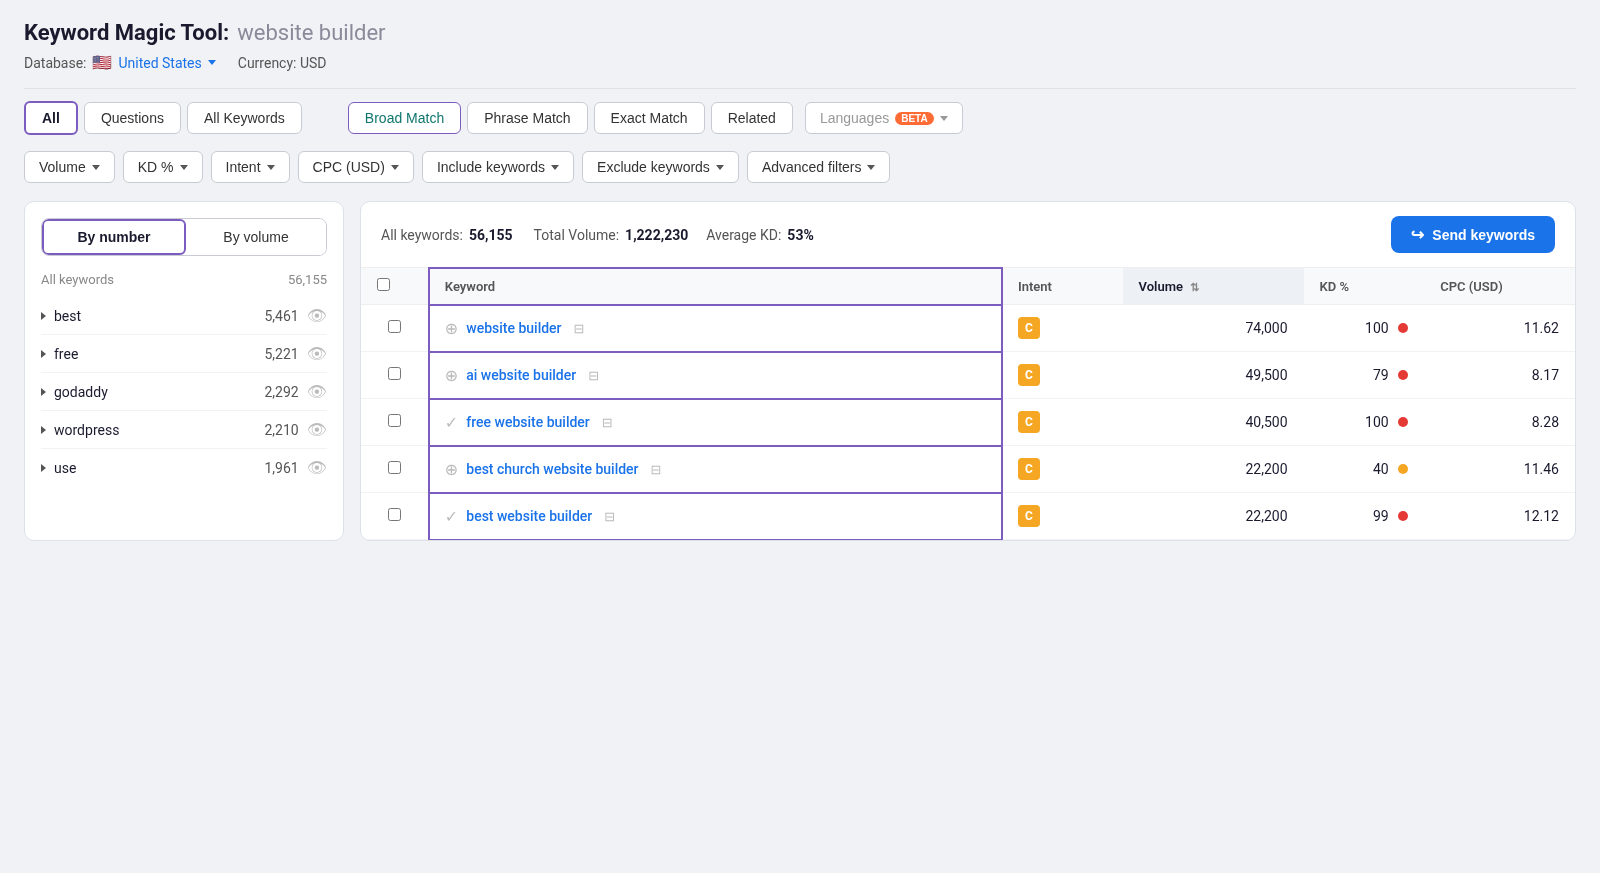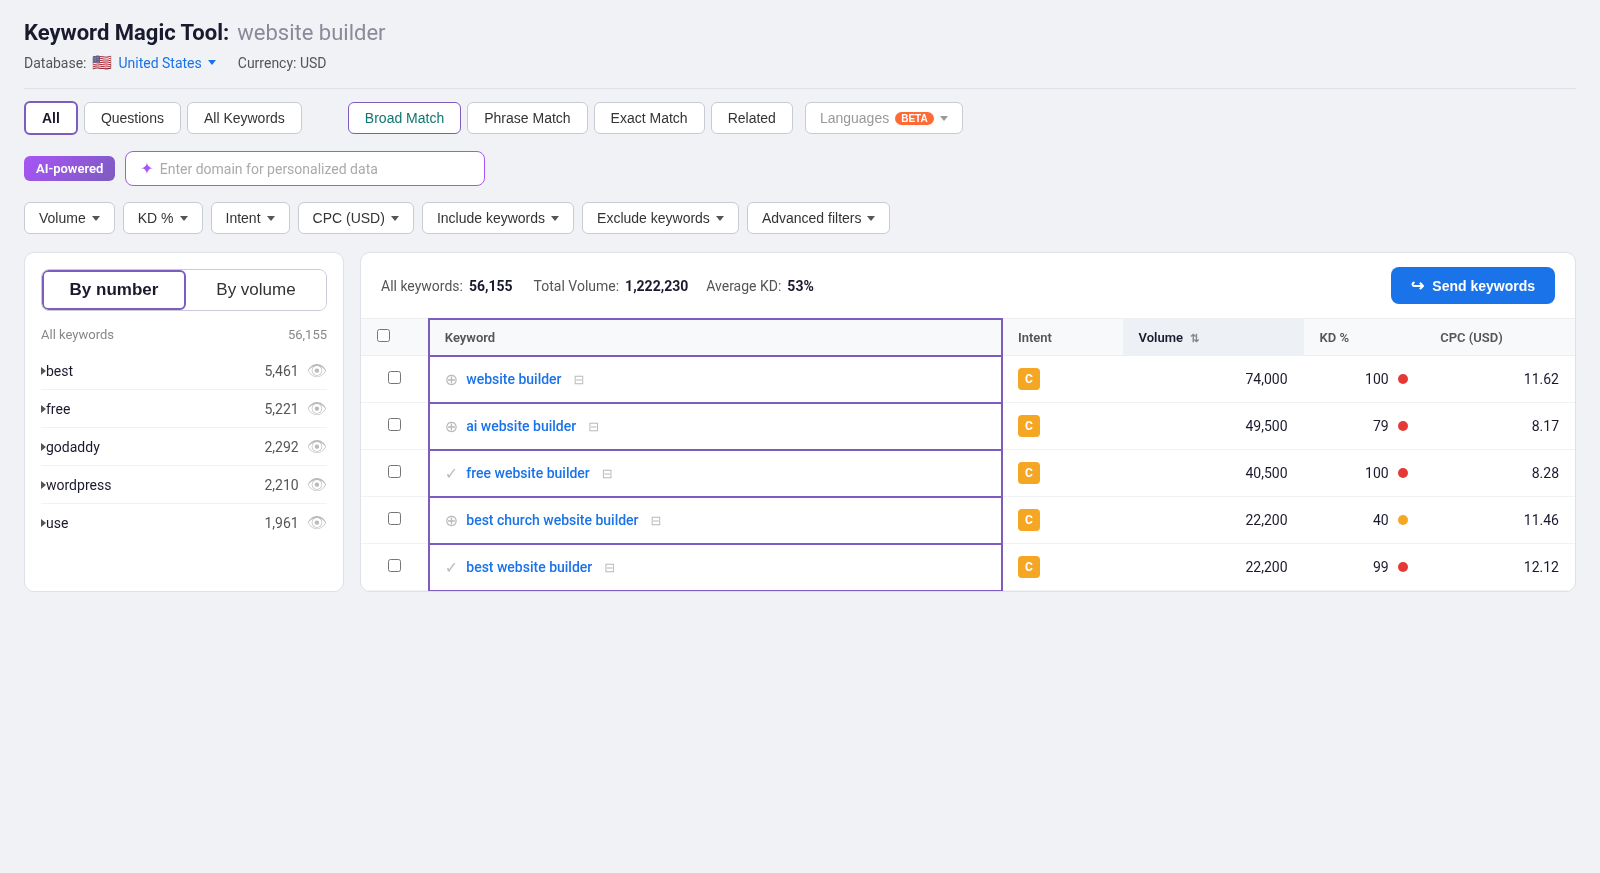--- a/index.html
+++ b/index.html
@@ -199,21 +199,21 @@
       display: flex;
       border: 1.5px solid #c8cbd4;
       border-radius: 8px;
       overflow: hidden;
       margin-bottom: 16px;
     }
     .toggle-btn {
       flex: 1;
       padding: 8px 0;
       text-align: center;
-      font-size: 17px;
+      font-size: 14px;
       font-weight: 500;
       cursor: pointer;
       background: #fff;
       color: #333;
       border: none;
     }
     .toggle-btn.active {
       background: #fff;
       border: 2px solid #7c5cbf;
       border-radius: 6px;
@@ -233,20 +233,21 @@
       align-items: center;
       justify-content: space-between;
       padding: 9px 0;
       border-bottom: 1px solid #f0f2f5;
       cursor: pointer;
     }
     .sidebar-row:last-child { border-bottom: none; }
     .sidebar-row-left {
       display: flex;
       align-items: center;
+      gap: 8px;
     }
     .sidebar-chevron {
       display: inline-block;
       width: 0; height: 0;
       border-top: 4px solid transparent;
       border-bottom: 4px solid transparent;
       border-left: 5px solid #555;
     }
     .sidebar-keyword { font-size: 14px; color: #1a1a2e; }
     .sidebar-right {
@@ -389,27 +390,20 @@
     <button class="tab-btn">Phrase Match</button>
     <button class="tab-btn">Exact Match</button>
     <button class="tab-btn">Related</button>
     <button class="languages-btn">
       <span>Languages</span>
       <span class="beta-badge">beta</span>
       <span class="chevron-down" style="display:inline-block;width:0;height:0;border-left:4px solid transparent;border-right:4px solid transparent;border-top:5px solid #999;"></span>
     </button>
   </div>
 
-  <div class="ai-row">
-    <span class="ai-badge">AI-powered</span>
-    <div class="ai-input-wrap">
-      <span class="sparkle-icon">✦</span>
-      <span class="ai-input-text">Enter domain for personalized data</span>
-    </div>
-  </div>
 
   <div class="filter-row">
     <button class="filter-btn">
       <span>Volume</span>
       <span class="chevron-down"></span>
     </button>
     <button class="filter-btn">
       <span>KD %</span>
       <span class="chevron-down"></span>
     </button>

